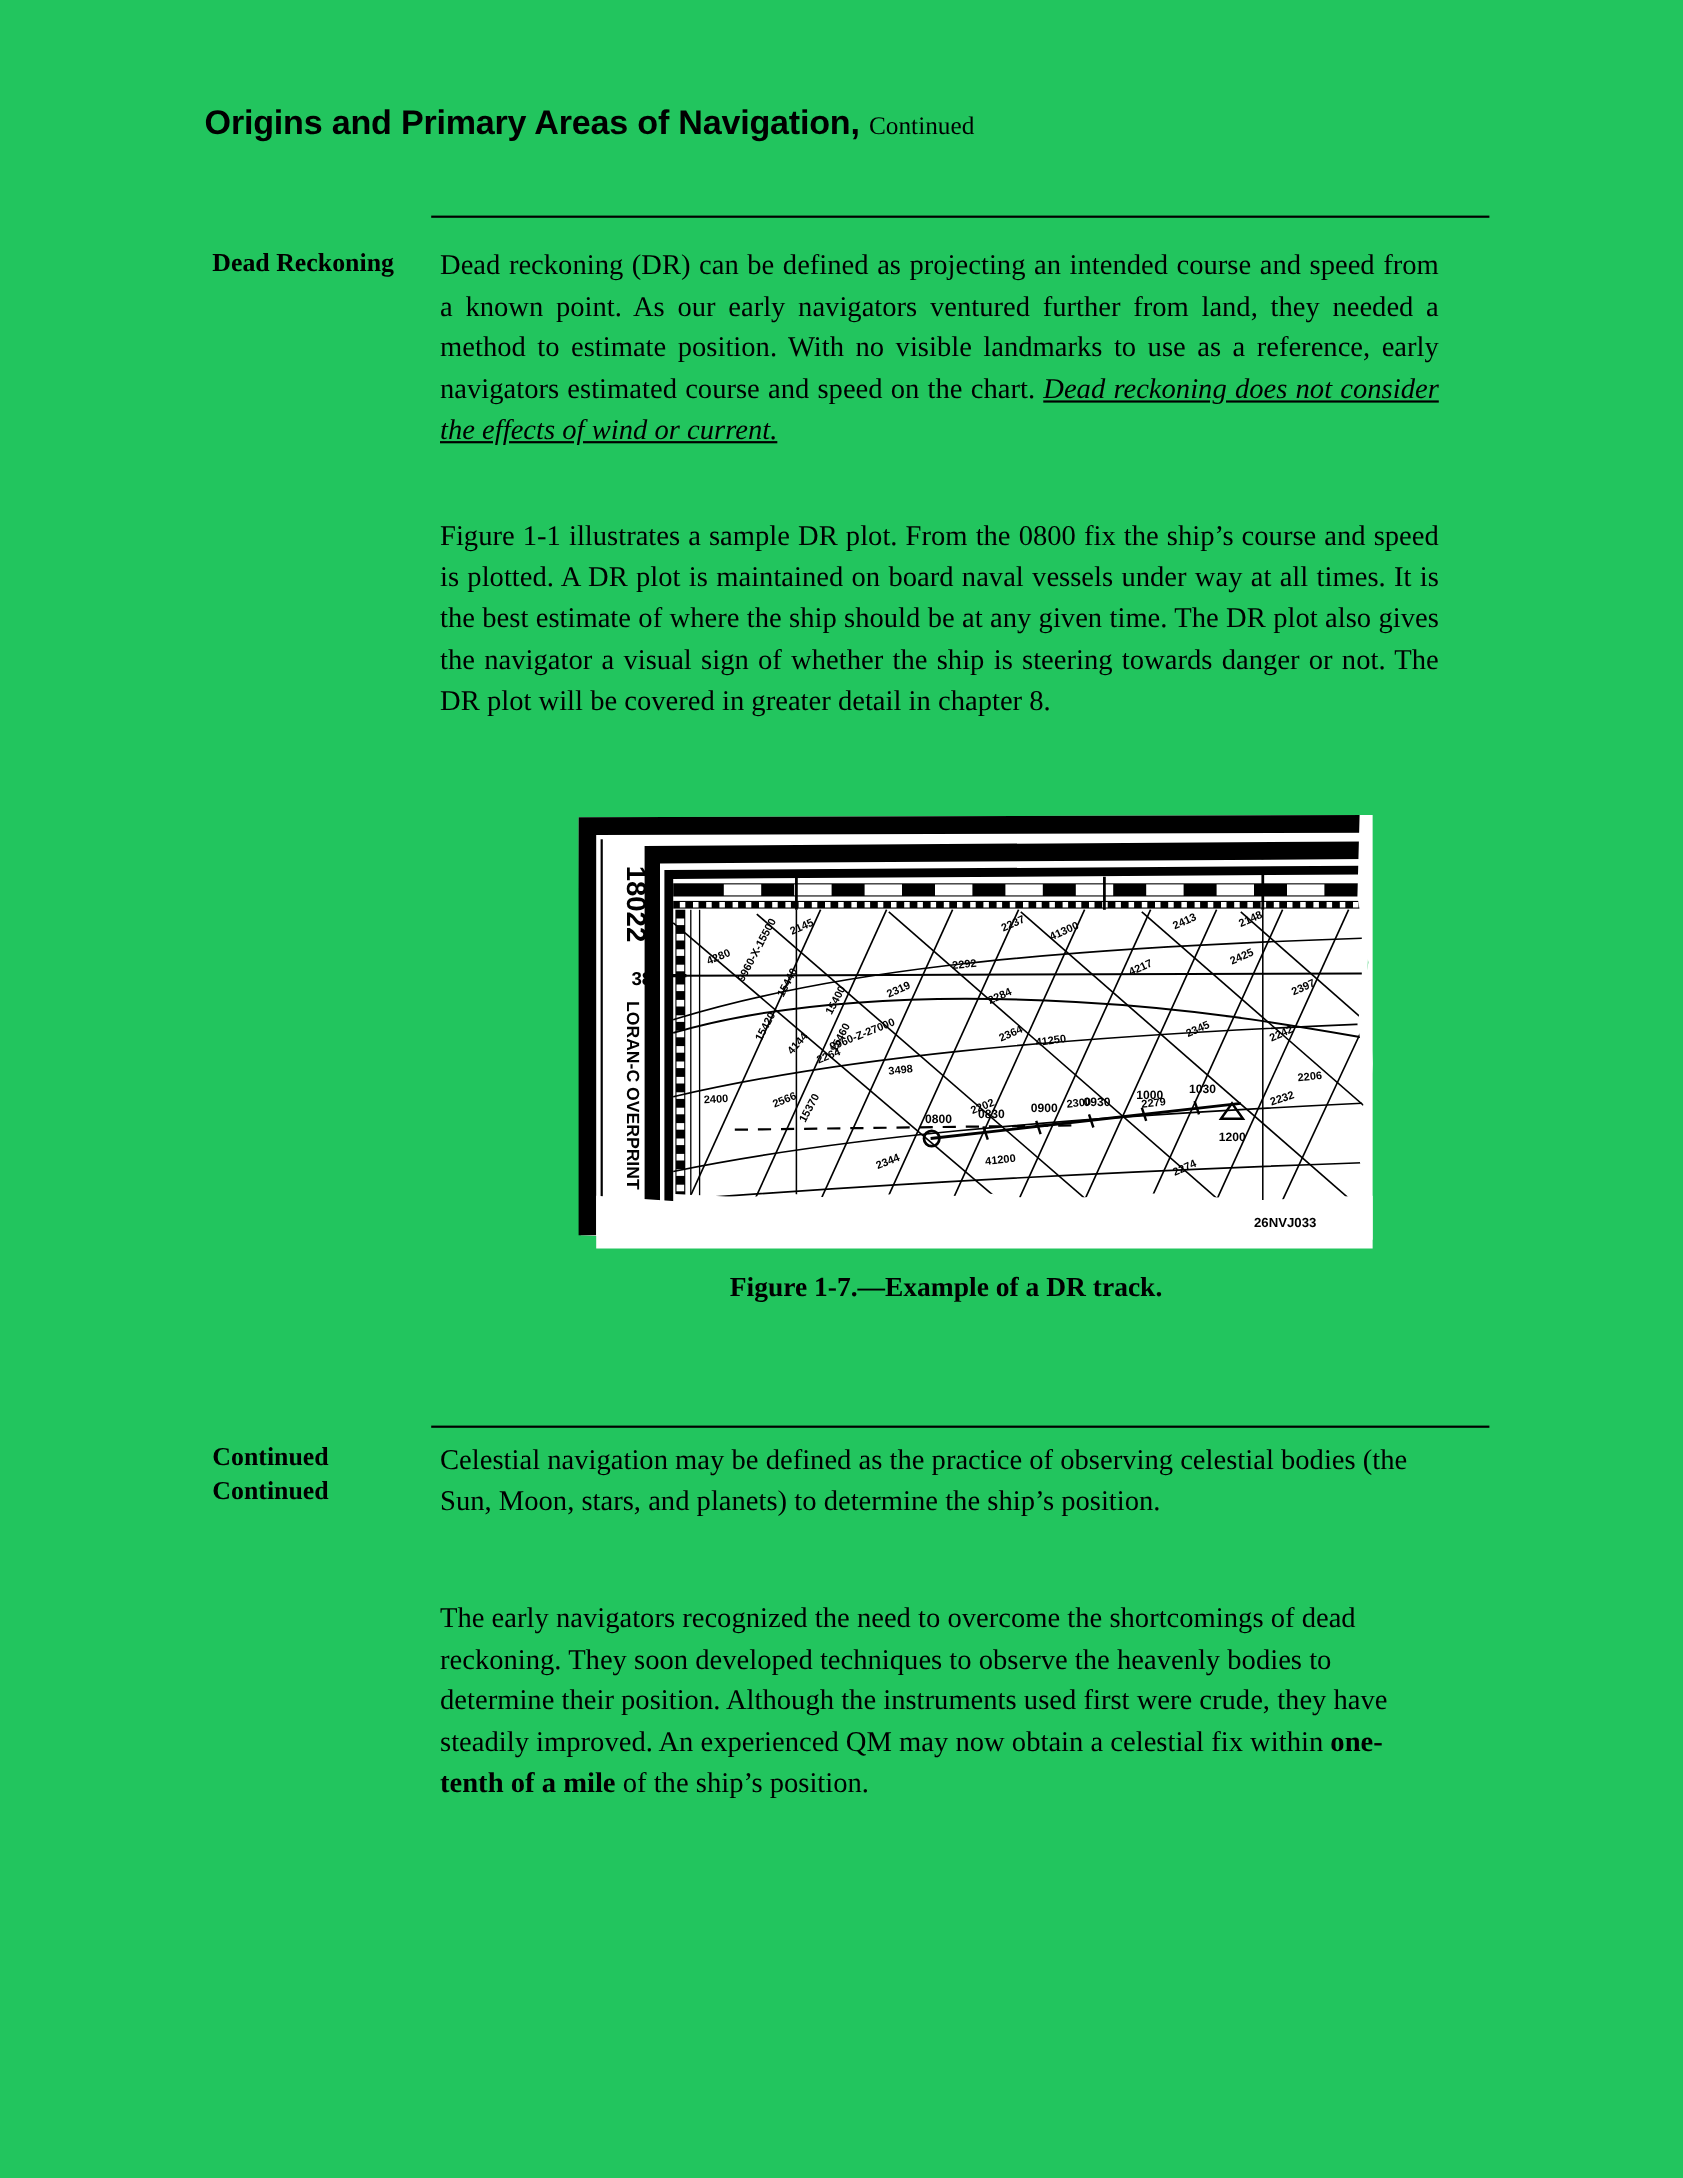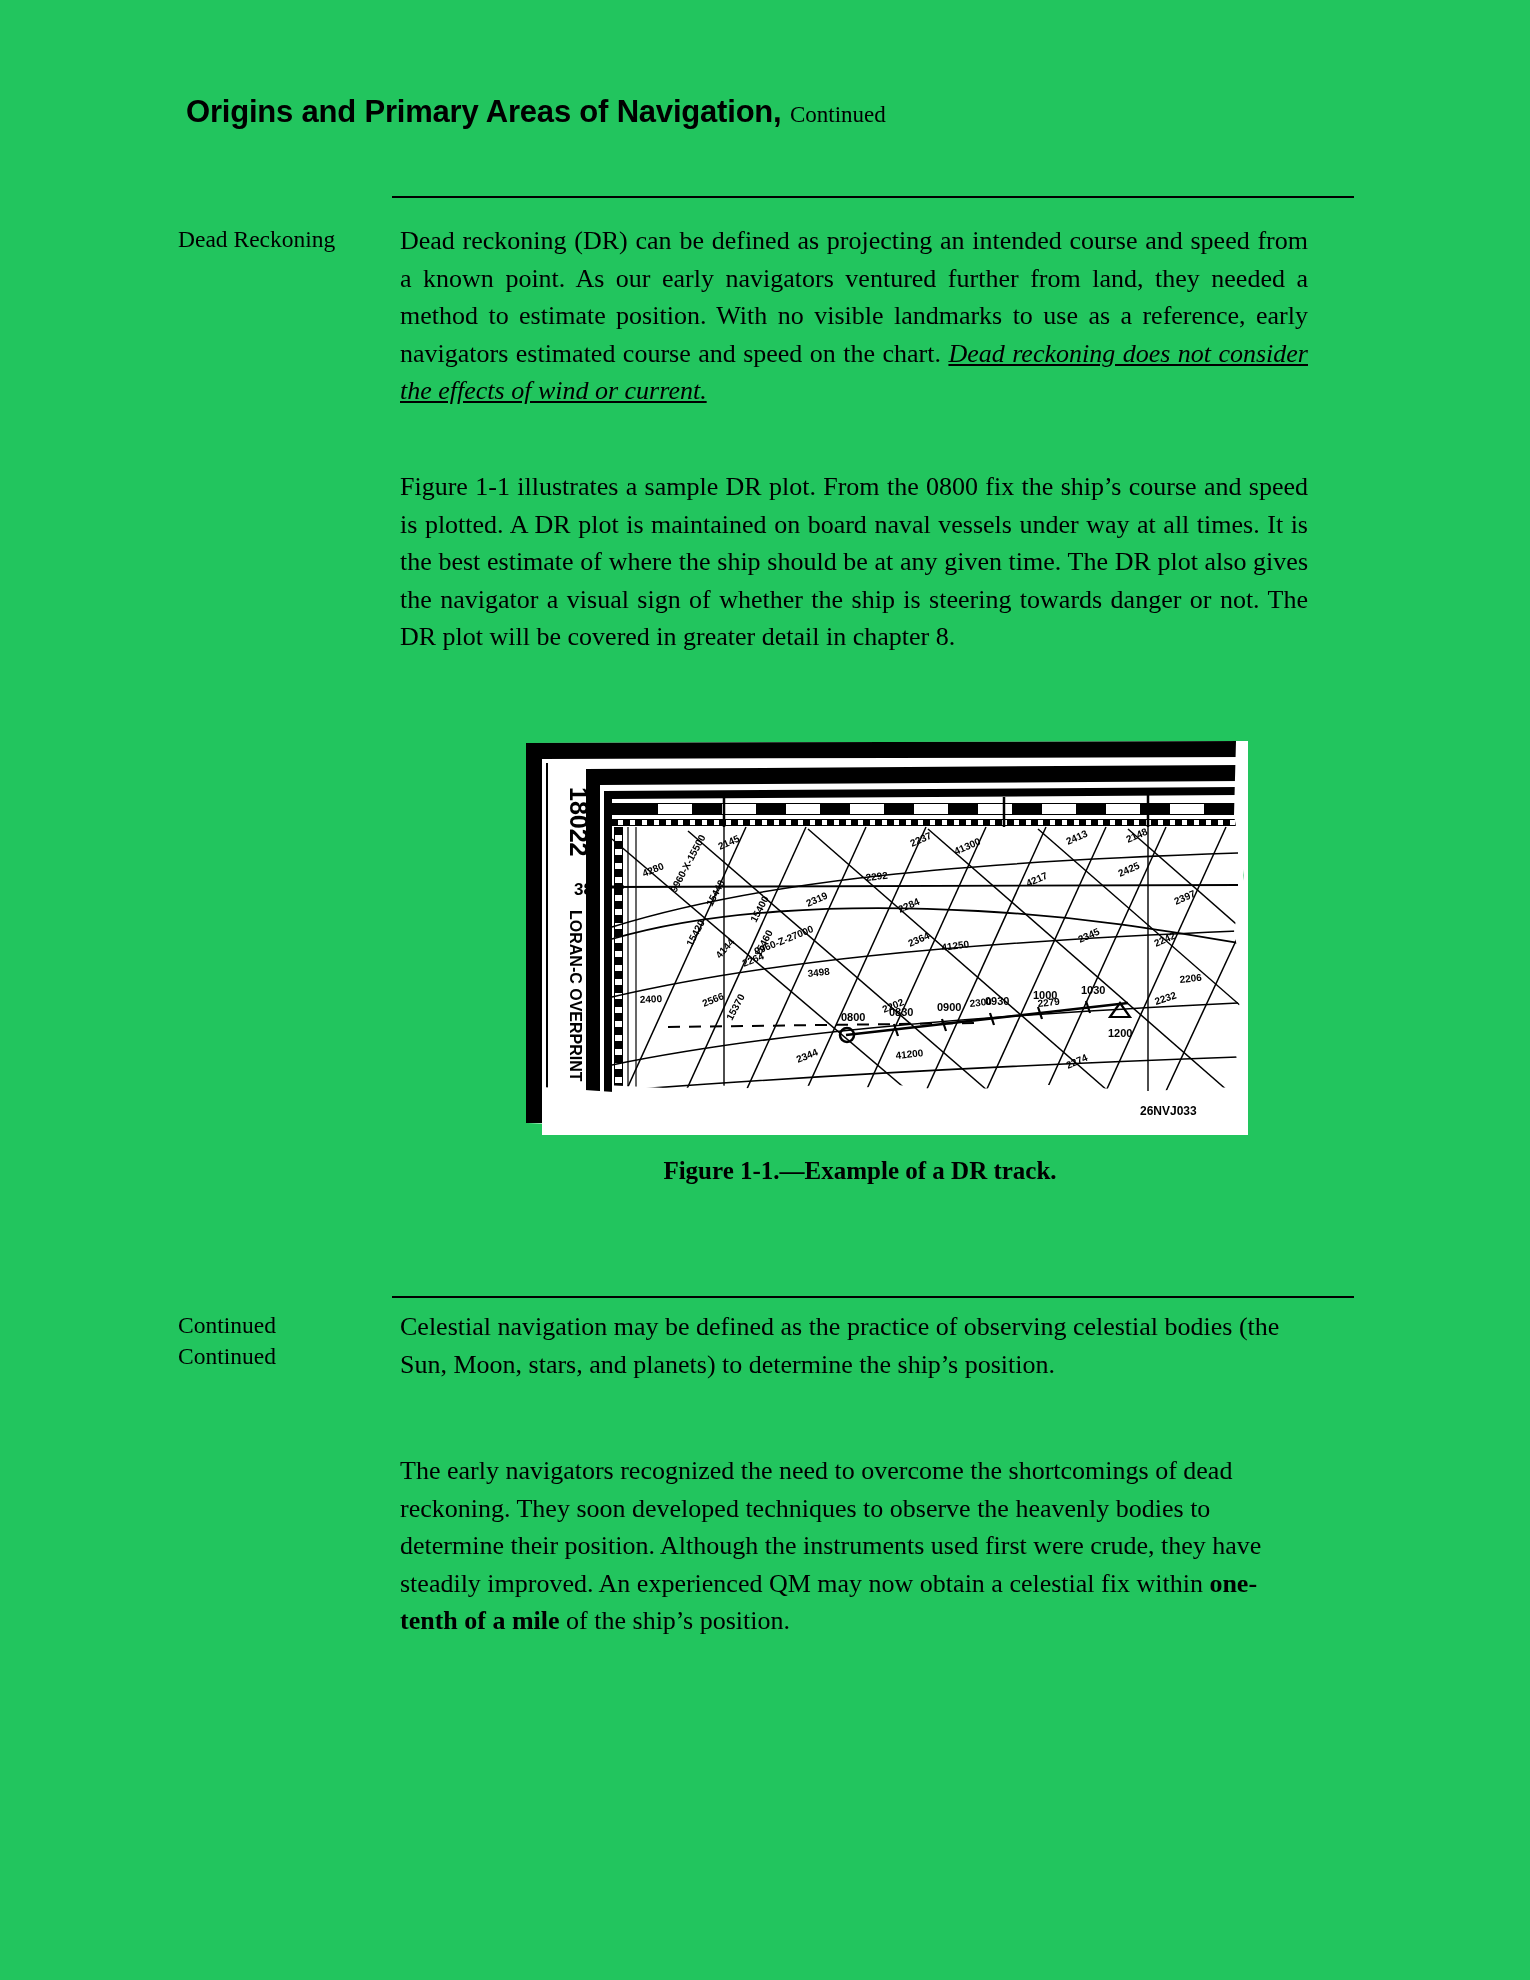--- a/index.html
+++ b/index.html
@@ -49,24 +49,24 @@
     width: 962px;
     height: 0;
     border-top: 2.5px solid #000;
   }
   #rule-dead-reckoning { top: 196px; }
   #rule-celestial { top: 1296px; }
 
   
   .sect-label {
     position: absolute;
-    left: 178px;
+    left: 193px;
     width: 200px;
     font-family: "Liberation Serif", serif;
-    font-weight: normal;
+    font-weight: bold;
     font-size: 23.5px;
     line-height: 31px;
   }
   #label-dead-reckoning { top: 224px; }
   #label-celestial { top: 1310px; }
 
   
   .body-col {
     position: absolute;
     left: 400px;
@@ -386,21 +386,21 @@
 
       <path d="M728,6 L740,6 L740,392 L726,392 L734,350 L724,300 L736,250 L726,196 L736,140 L726,80 Z" fill="#ffffff"></path>
 
       <path d="M34,352 L120,358 L210,350 L300,360 L390,350 L480,360 L570,352 L660,360 L740,352
                L740,400 L34,400 Z" fill="#ffffff"></path>
 
       <text x="632" y="380" font-family="Liberation Sans, sans-serif" font-size="12" font-weight="bold">26NVJ033</text>
     </svg>
   </div>
 
-  <div class="figure-caption">Figure 1-1.—Example of a DR track.</div>
+  <div class="figure-caption">Figure 1-7.—Example of a DR track.</div>
 
   <div class="hrule" id="rule-celestial"></div>
 
   <div class="sect-label" id="label-celestial">
     <div>Continued</div>
     <div>Continued</div>
   </div>
 
   <div class="body-col" style="top:0;height:0;">
     <p class="para nojust" id="para-cel-1">Celestial navigation may be defined as the practice of observing celestial bodies (the Sun, Moon, stars, and planets) to determine the ship’s position.</p>

